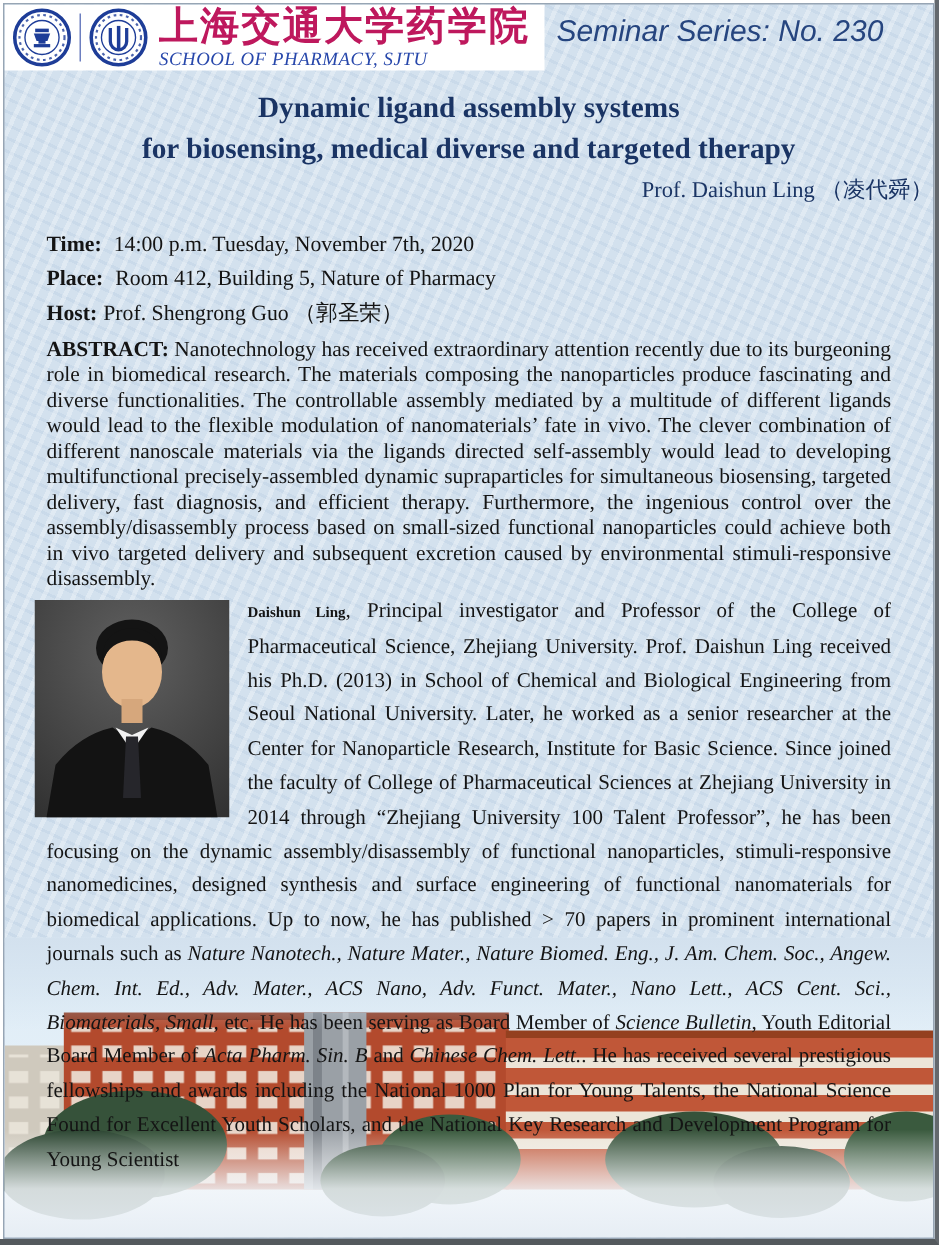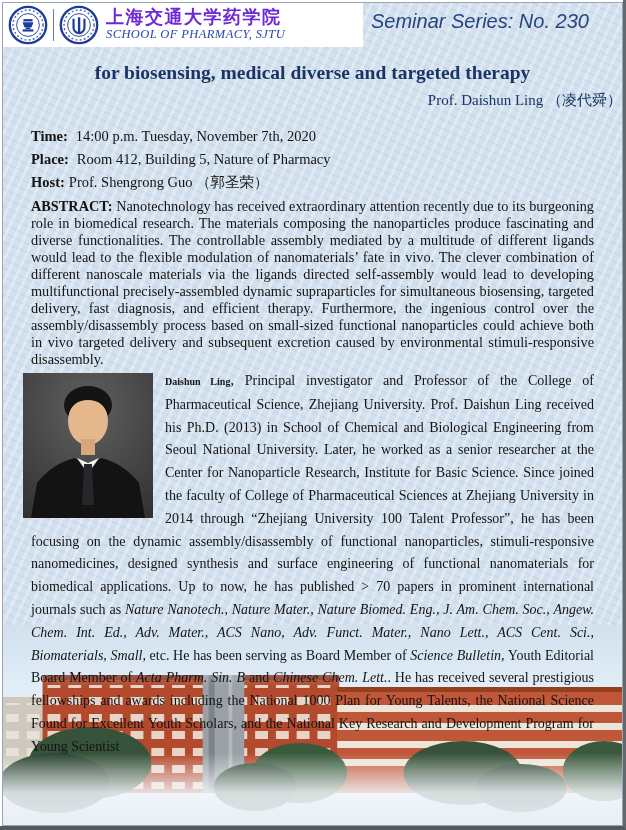--- a/index.html
+++ b/index.html
@@ -28,21 +28,21 @@
   
   .header { position:relative; height:44px; z-index:3; }
   .logo-box {
     position:absolute; left:0; top:0; width:360px; height:44px;
     background:#ffffff;
     display:flex; align-items:center; padding-left:5px;
   }
   .logo-svg { width:40px; height:40px; flex:0 0 auto; }
   .logo-divider { width:1px; height:32px; background:#6d7fc0; margin:0 5px; }
   .school-names { margin-left:7px; line-height:1.05; white-space:nowrap; }
-  .school-cn { font-size:18px; font-weight:bold; color:#6d28d9; letter-spacing:1.5px; }
+  .school-cn { font-size:26px; font-weight:bold; color:#be185d; letter-spacing:1.5px; }
   .school-en { font-size:12.5px; color:#2747ab; letter-spacing:.4px; margin-top:1px;font-style:italic; }
   .seminar-series {
     position:absolute; left:368px; top:7px;
     font-family:"Liberation Sans", sans-serif;
     font-size:20px; color:#26457f;font-style:italic;
   }
 
   
   .title-block { text-align:center; margin-top:12px; position:relative; z-index:3; }
   .main-title { font-size:19.5px; font-weight:bold; color:#1a3464; line-height:27px; }
@@ -149,20 +149,21 @@
         </svg>
         <div class="school-names">
           <div class="school-cn">上海交通大学药学院</div>
           <div class="school-en">SCHOOL OF PHARMACY, SJTU</div>
         </div>
       </div>
       <div class="seminar-series">Seminar Series: No. 230</div>
     </div>
 
     <div class="title-block">
+      <div class="main-title">Dynamic ligand assembly systems</div>
       <div class="main-title">for biosensing, medical diverse and targeted therapy</div>
       <div class="speaker-line">Prof. Daishun Ling （凌代舜）</div>
     </div>
 
     <div class="info-block">
       <div class="info-row"><span class="lbl lbl-wide">Time:</span><span>14:00 p.m. Tuesday, November 7th, 2020</span></div>
       <div class="info-row"><span class="lbl lbl-wide">Place:</span><span>Room 412, Building 5, Nature of Pharmacy</span></div>
       <div class="info-row"><span class="lbl lbl-narrow">Host:</span><span>Prof. Shengrong Guo （郭圣荣）</span></div>
     </div>
 

